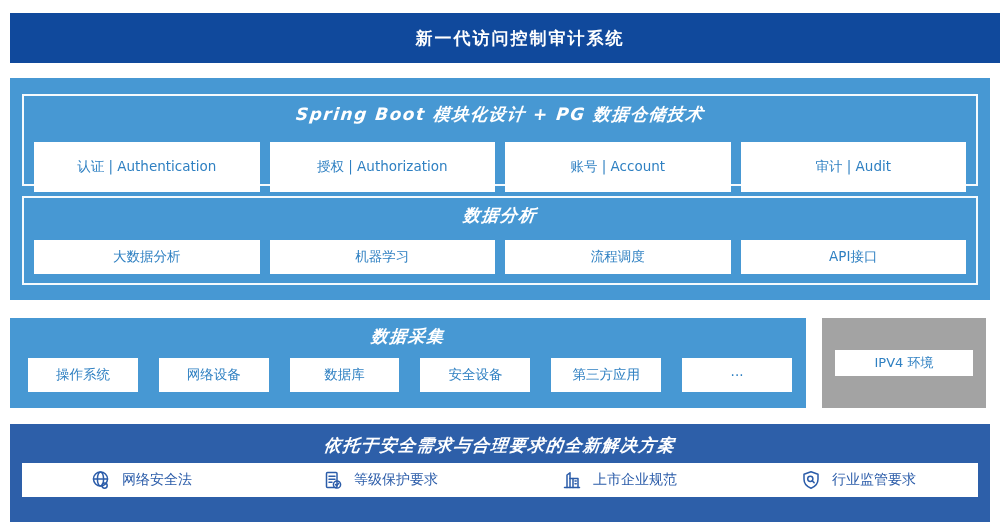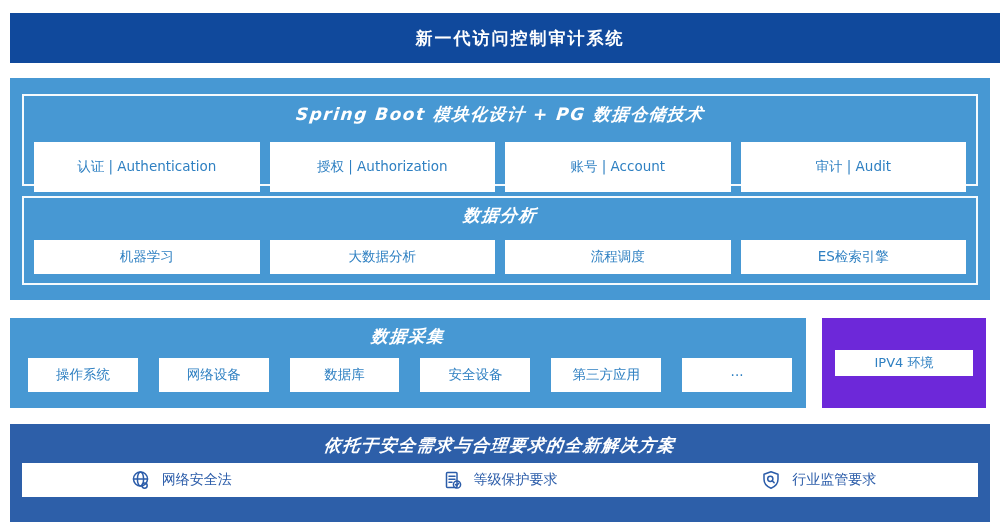--- a/index.html
+++ b/index.html
@@ -31,21 +31,21 @@
   .item{
     flex:1;background:#fff;display:flex;align-items:center;justify-content:center;
     color:#2f80c2;font-size:13.5px;white-space:nowrap;
   }
   
   .sec3a{position:absolute;left:10px;top:318px;width:796px;height:90px;background:#4798d3;}
   .sec3a .g-title{margin-top:7px;}
   .sec3a .row{left:18px;right:14px;top:40px;height:34px;gap:21px;}
   
   .sec3b{
-    position:absolute;left:822px;top:318px;width:164px;height:90px;background:#6d28d9;
+    position:absolute;left:822px;top:318px;width:164px;height:90px;background:#a3a3a3;
     display:flex;flex-direction:column;justify-content:center;gap:8px;
     padding:0 13px;box-sizing:border-box;
   }
   .env-item{
     height:26px;background:#fff;display:flex;align-items:center;justify-content:center;
     color:#2f80c2;font-size:13px;
   }
   
   .sec4{position:absolute;left:10px;top:424px;width:980px;height:98px;background:#2d5fa9;}
   .sec4 .g-title{margin-top:10px;}
@@ -72,24 +72,24 @@
       <div class="row">
         <div class="item">认证 | Authentication</div>
         <div class="item">授权 | Authorization</div>
         <div class="item">账号 | Account</div>
         <div class="item">审计 | Audit</div>
       </div>
     </div>
     <div class="inner inner2">
       <div class="g-title"><span class="slant">数据分析</span></div>
       <div class="row">
+        <div class="item">大数据分析</div>
         <div class="item">机器学习</div>
-        <div class="item">大数据分析</div>
         <div class="item">流程调度</div>
-        <div class="item">ES检索引擎</div>
+        <div class="item">API接口</div>
       </div>
     </div>
   </div>
 
   <div class="sec3a">
     <div class="g-title"><span class="slant">数据采集</span></div>
     <div class="row">
       <div class="item">操作系统</div>
       <div class="item">网络设备</div>
       <div class="item">数据库</div>
@@ -122,20 +122,31 @@
           <rect class="ic" x="3.5" y="2.5" width="10.5" height="15" rx="1"></rect>
           <path class="ic" d="M6 6.2 H12"></path>
           <path class="ic" d="M6 9.2 H12"></path>
           <path class="ic" d="M6 12.2 H9"></path>
           <circle class="ic" cx="14" cy="14.5" r="3.6" fill="#ffffff"></circle>
           <path class="ic" d="M12.5 14.5 l1.1 1.1 l2 -2.2"></path>
         </svg>
         <span>等级保护要求</span>
       </div>
 
+      <div class="sol-item">
+        <svg width="20" height="20" viewBox="0 0 20 20">
+          <path class="ic" d="M2.5 17.5 H17.5"></path>
+          <path class="ic" d="M5 17.5 V5 L8 2.8 V17.5"></path>
+          <path class="ic" d="M11 17.5 V8.5 H16 V17.5"></path>
+          <path class="ic" d="M8 8.5 H11"></path>
+          <path class="ic" d="M13 11 H14.2"></path>
+          <path class="ic" d="M13 13.8 H14.2"></path>
+        </svg>
+        <span>上市企业规范</span>
+      </div>
 
       <div class="sol-item">
         <svg width="20" height="20" viewBox="0 0 20 20">
           <path class="ic" d="M10 1.8 L17 4.2 V9.3 C17 13.8 14.2 16.7 10 18.2 C5.8 16.7 3 13.8 3 9.3 V4.2 Z"></path>
           <circle class="ic" cx="9.3" cy="8.8" r="2.6"></circle>
           <path class="ic" d="M11.2 10.7 L13.1 12.6"></path>
         </svg>
         <span>行业监管要求</span>
       </div>
 

